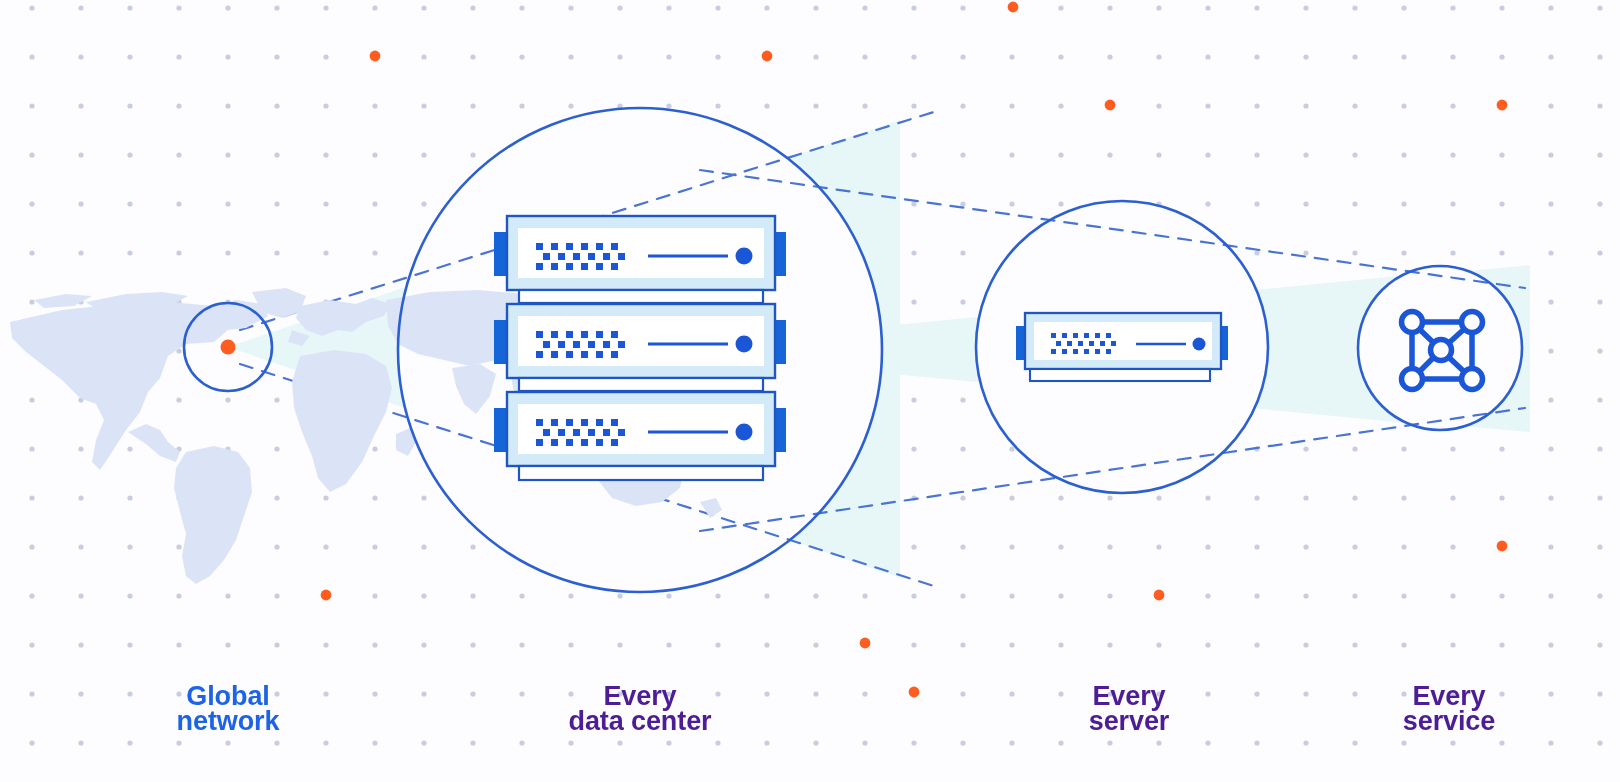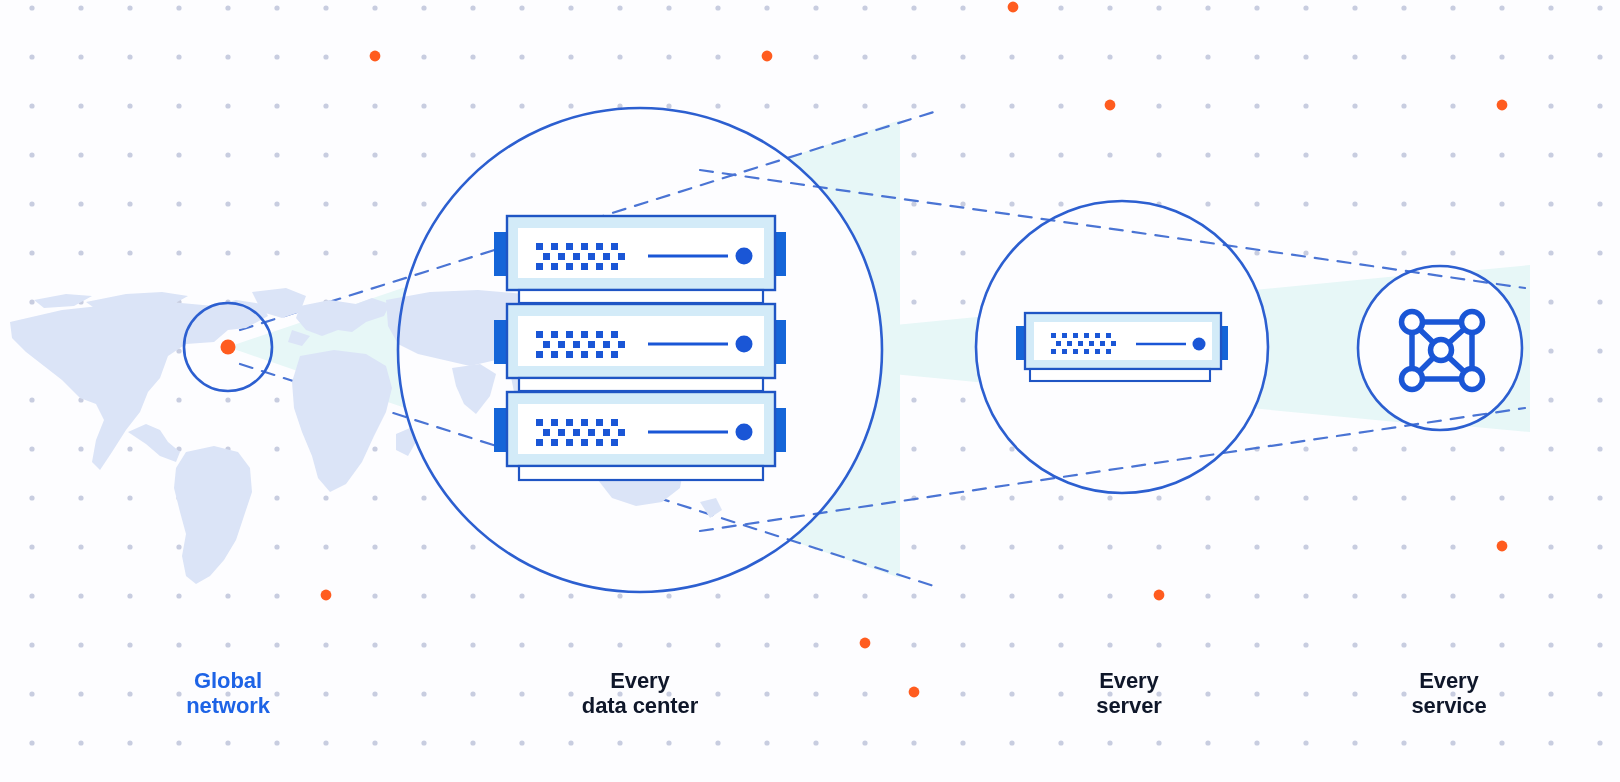--- a/index.html
+++ b/index.html
@@ -10,28 +10,29 @@
     font-family:"Liberation Sans","DejaVu Sans",sans-serif;
     overflow:hidden;
     position:relative;
   }
   #stage{position:absolute;inset:0;width:1620px;height:782px;}
   svg.layer{position:absolute;left:0;top:0;width:1620px;height:782px;display:block;}
   .labels{position:absolute;left:0;top:0;width:1620px;height:782px;pointer-events:none;}
   .label{
     position:absolute;
     text-align:center;
-    font-size:22px;
+    font-size:27px;
     line-height:25px;
     font-weight:700;
     letter-spacing:-0.1px;
     white-space:pre-line;
     transform:translateX(-50%);
+    margin-top:16px;
   }
-  .label.dark{color:#0f172a;}
+  .label.dark{color:#4c1d95;}
   .label.accent{color:#1d63e6;}
 </style>
 </head>
 <body>
 
 <div id="stage">
 
   <svg class="layer" viewBox="0 0 1620 782">
     <g id="grid-dots">
         <circle cx="32" cy="8" r="2.6" fill="#c8cde0"></circle>

